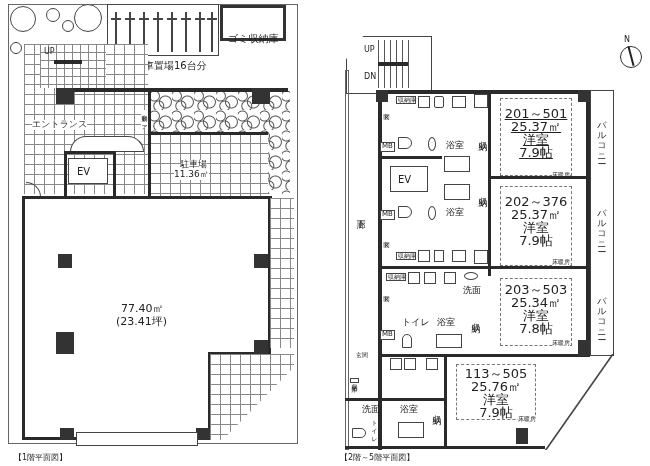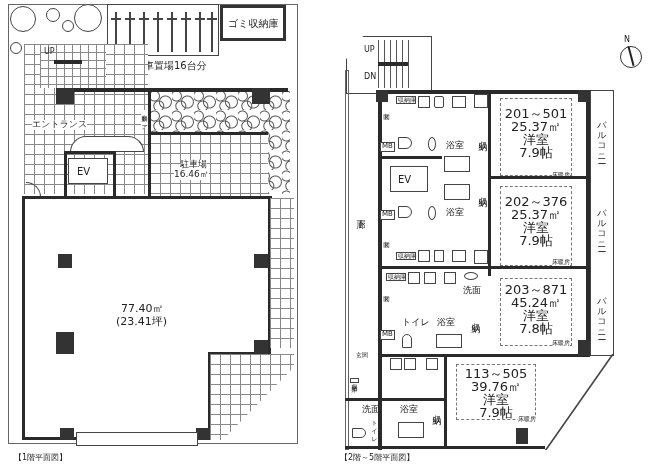--- a/index.html
+++ b/index.html
@@ -47,40 +47,40 @@
     <div class="bike" style="left:139px;top:8px;"></div>
     <div class="bike" style="left:153px;top:8px;"></div>
     <div class="bike" style="left:167px;top:8px;"></div>
     <div class="bike" style="left:181px;top:8px;"></div>
     <div class="bike" style="left:195px;top:8px;"></div>
     <div class="bike" style="left:207px;top:8px;"></div>
   </div>
   <div class="lbl" style="left:124px;top:60px;font-size:10px;">自転車置場16台分</div>
 
   <div class="thin" style="left:220px;top:5px;width:66px;height:36px;border:3px solid #333;"></div>
-  <div class="lbl" style="left:228px;top:18px;text-align:center;">ゴミ収納庫</div>
+  <div class="lbl" style="left:228px;top:33px;text-align:center;">ゴミ収納庫</div>
 
   <div class="abs tile" style="left:24px;top:44px;width:124px;height:150px;"></div>
   <div class="abs tile" style="left:40px;top:44px;width:66px;height:44px;background-size:8px 8px;"></div>
   <div class="lbl" style="left:44px;top:48px;font-size:8px;">UP</div>
   <div class="wall" style="left:54px;top:60px;width:28px;height:4px;"></div>
   <div class="lbl" style="left:32px;top:120px;font-size:9px;background:#fff;">エントランス</div>
   <div class="lbl small vert" style="left:141px;top:110px;background:#fff;">自動ドア</div>
 
   <div class="abs stone" style="left:150px;top:90px;width:140px;height:104px;"></div>
 
   <div class="wall" style="left:56px;top:88px;width:232px;height:4px;"></div>
   <div class="pillar" style="left:56px;top:88px;width:18px;height:16px;"></div>
   <div class="pillar" style="left:252px;top:88px;width:18px;height:16px;"></div>
 
   <div class="abs tile" style="left:150px;top:133px;width:118px;height:64px;"></div>
   <div class="wall" style="left:150px;top:132px;width:118px;height:3px;"></div>
   <div class="wall" style="left:148px;top:92px;width:3px;height:106px;"></div>
   <div class="lbl" style="left:180px;top:160px;font-size:9px;background:#fff;">駐車場</div>
-  <div class="lbl" style="left:174px;top:170px;font-size:9px;background:#fff;">16.46㎡</div>
+  <div class="lbl" style="left:174px;top:170px;font-size:9px;background:#fff;">11.36㎡</div>
 
   <div class="abs" style="left:70px;top:136px;width:72px;height:14px;border:1px solid #444;border-radius:30px 30px 0 0;background:#fff;"></div>
 
   <div class="wall" style="left:64px;top:151px;width:52px;height:3px;"></div>
   <div class="wall" style="left:113px;top:151px;width:3px;height:48px;"></div>
   <div class="wall" style="left:64px;top:151px;width:3px;height:48px;"></div>
   <div class="fix" style="left:68px;top:158px;width:40px;height:26px;"></div>
   <div class="lbl" style="left:77px;top:166px;">EV</div>
 
   <div class="door" style="left:26px;top:182px;width:14px;height:14px;"></div>
@@ -139,21 +139,21 @@
     <div class="fix" style="left:434px;top:96px;width:10px;height:12px;border-radius:2px;"></div>
     <div class="fix" style="left:452px;top:96px;width:14px;height:12px;"></div>
     <div class="fix" style="left:474px;top:94px;width:14px;height:14px;"></div>
     <div class="lbl small vert" style="left:383px;top:108px;background:#fff;">玄関</div>
     <div class="lbl" style="left:380px;top:142px;font-size:7px;border:1px solid #444;padding:0 1px;background:#fff;">MB</div>
     <div class="fix" style="left:398px;top:137px;width:14px;height:12px;border-radius:0 6px 6px 0;"></div>
     <div class="fix" style="left:428px;top:137px;width:8px;height:14px;border-radius:50%;"></div>
     <div class="lbl" style="left:446px;top:141px;font-size:9px;">浴室</div>
     <div class="fix" style="left:444px;top:156px;width:26px;height:16px;"></div>
     <div class="lbl vert" style="left:477px;top:134px;font-size:9px;">収納</div>
-    <div class="room" style="left:500px;top:98px;width:72px;height:78px;padding-top:8px;">
+    <div class="room" style="left:500px;top:98px;width:72px;height:78px;padding-top:8px;text-decoration:underline;">
       <div class="t">201～501</div>
       <div class="t">25.37㎡</div>
       <div class="t">洋室</div>
       <div class="t">7.9帖</div>
     </div>
     <div class="lbl small" style="left:552px;top:172px;background:#fff;">床暖房</div>
     <div class="lbl vert" style="left:596px;top:114px;font-size:9px;">バルコニー</div>
   </div>
   <div class="wall" style="left:488px;top:176px;width:102px;height:3px;"></div>
   <div class="wall" style="left:488px;top:90px;width:3px;height:186px;"></div>
@@ -198,22 +198,22 @@
     <div class="fix" style="left:464px;top:272px;width:14px;height:8px;border-radius:50%;"></div>
     <div class="lbl" style="left:463px;top:286px;font-size:9px;">洗面</div>
     <div class="lbl small vert" style="left:383px;top:290px;background:#fff;">玄関</div>
     <div class="lbl" style="left:380px;top:330px;font-size:7px;border:1px solid #444;padding:0 1px;background:#fff;">MB</div>
     <div class="lbl" style="left:402px;top:318px;font-size:9px;">トイレ</div>
     <div class="fix" style="left:402px;top:334px;width:10px;height:14px;border-radius:6px 6px 0 0;"></div>
     <div class="lbl" style="left:437px;top:318px;font-size:9px;">浴室</div>
     <div class="fix" style="left:436px;top:334px;width:26px;height:14px;"></div>
     <div class="lbl vert" style="left:470px;top:316px;font-size:9px;">収納</div>
     <div class="room" style="left:500px;top:278px;width:72px;height:68px;padding-top:4px;">
-      <div class="t">203～871</div>
-      <div class="t">45.24㎡</div>
+      <div class="t">203～503</div>
+      <div class="t">25.34㎡</div>
       <div class="t">洋室</div>
       <div class="t">7.8帖</div>
     </div>
     <div class="lbl small" style="left:552px;top:340px;background:#fff;">床暖房</div>
     <div class="lbl vert" style="left:596px;top:290px;font-size:9px;">バルコニー</div>
   </div>
   <div class="wall" style="left:382px;top:354px;width:208px;height:3px;"></div>
 
   <div>
     <div class="lbl small" style="left:356px;top:352px;">玄関</div>
@@ -222,21 +222,21 @@
     <div class="fix" style="left:404px;top:358px;width:12px;height:12px;"></div>
     <div class="fix" style="left:426px;top:358px;width:12px;height:12px;"></div>
     <div class="lbl" style="left:362px;top:405px;font-size:9px;">洗面</div>
     <div class="lbl small vert" style="left:371px;top:416px;">トイレ</div>
     <div class="fix" style="left:352px;top:428px;width:14px;height:10px;border-radius:0 6px 6px 0;"></div>
     <div class="lbl" style="left:400px;top:405px;font-size:9px;">浴室</div>
     <div class="fix" style="left:398px;top:422px;width:26px;height:16px;"></div>
     <div class="lbl vert" style="left:431px;top:408px;font-size:9px;">収納</div>
     <div class="room" style="left:456px;top:364px;width:80px;height:56px;padding-top:2px;">
       <div class="t">113～505</div>
-      <div class="t">39.76㎡</div>
+      <div class="t">25.76㎡</div>
       <div class="t">洋室</div>
       <div class="t">7.9帖</div>
     </div>
     <div class="lbl small" style="left:518px;top:416px;background:#fff;">床暖房</div>
   </div>
   <div class="wall" style="left:345px;top:398px;width:100px;height:3px;"></div>
   <div class="wall" style="left:444px;top:356px;width:3px;height:92px;"></div>
   <div class="pillar" style="left:376px;top:90px;width:12px;height:12px;"></div>
   <div class="pillar" style="left:578px;top:90px;width:12px;height:12px;"></div>
   <div class="pillar" style="left:578px;top:340px;width:12px;height:16px;"></div>

